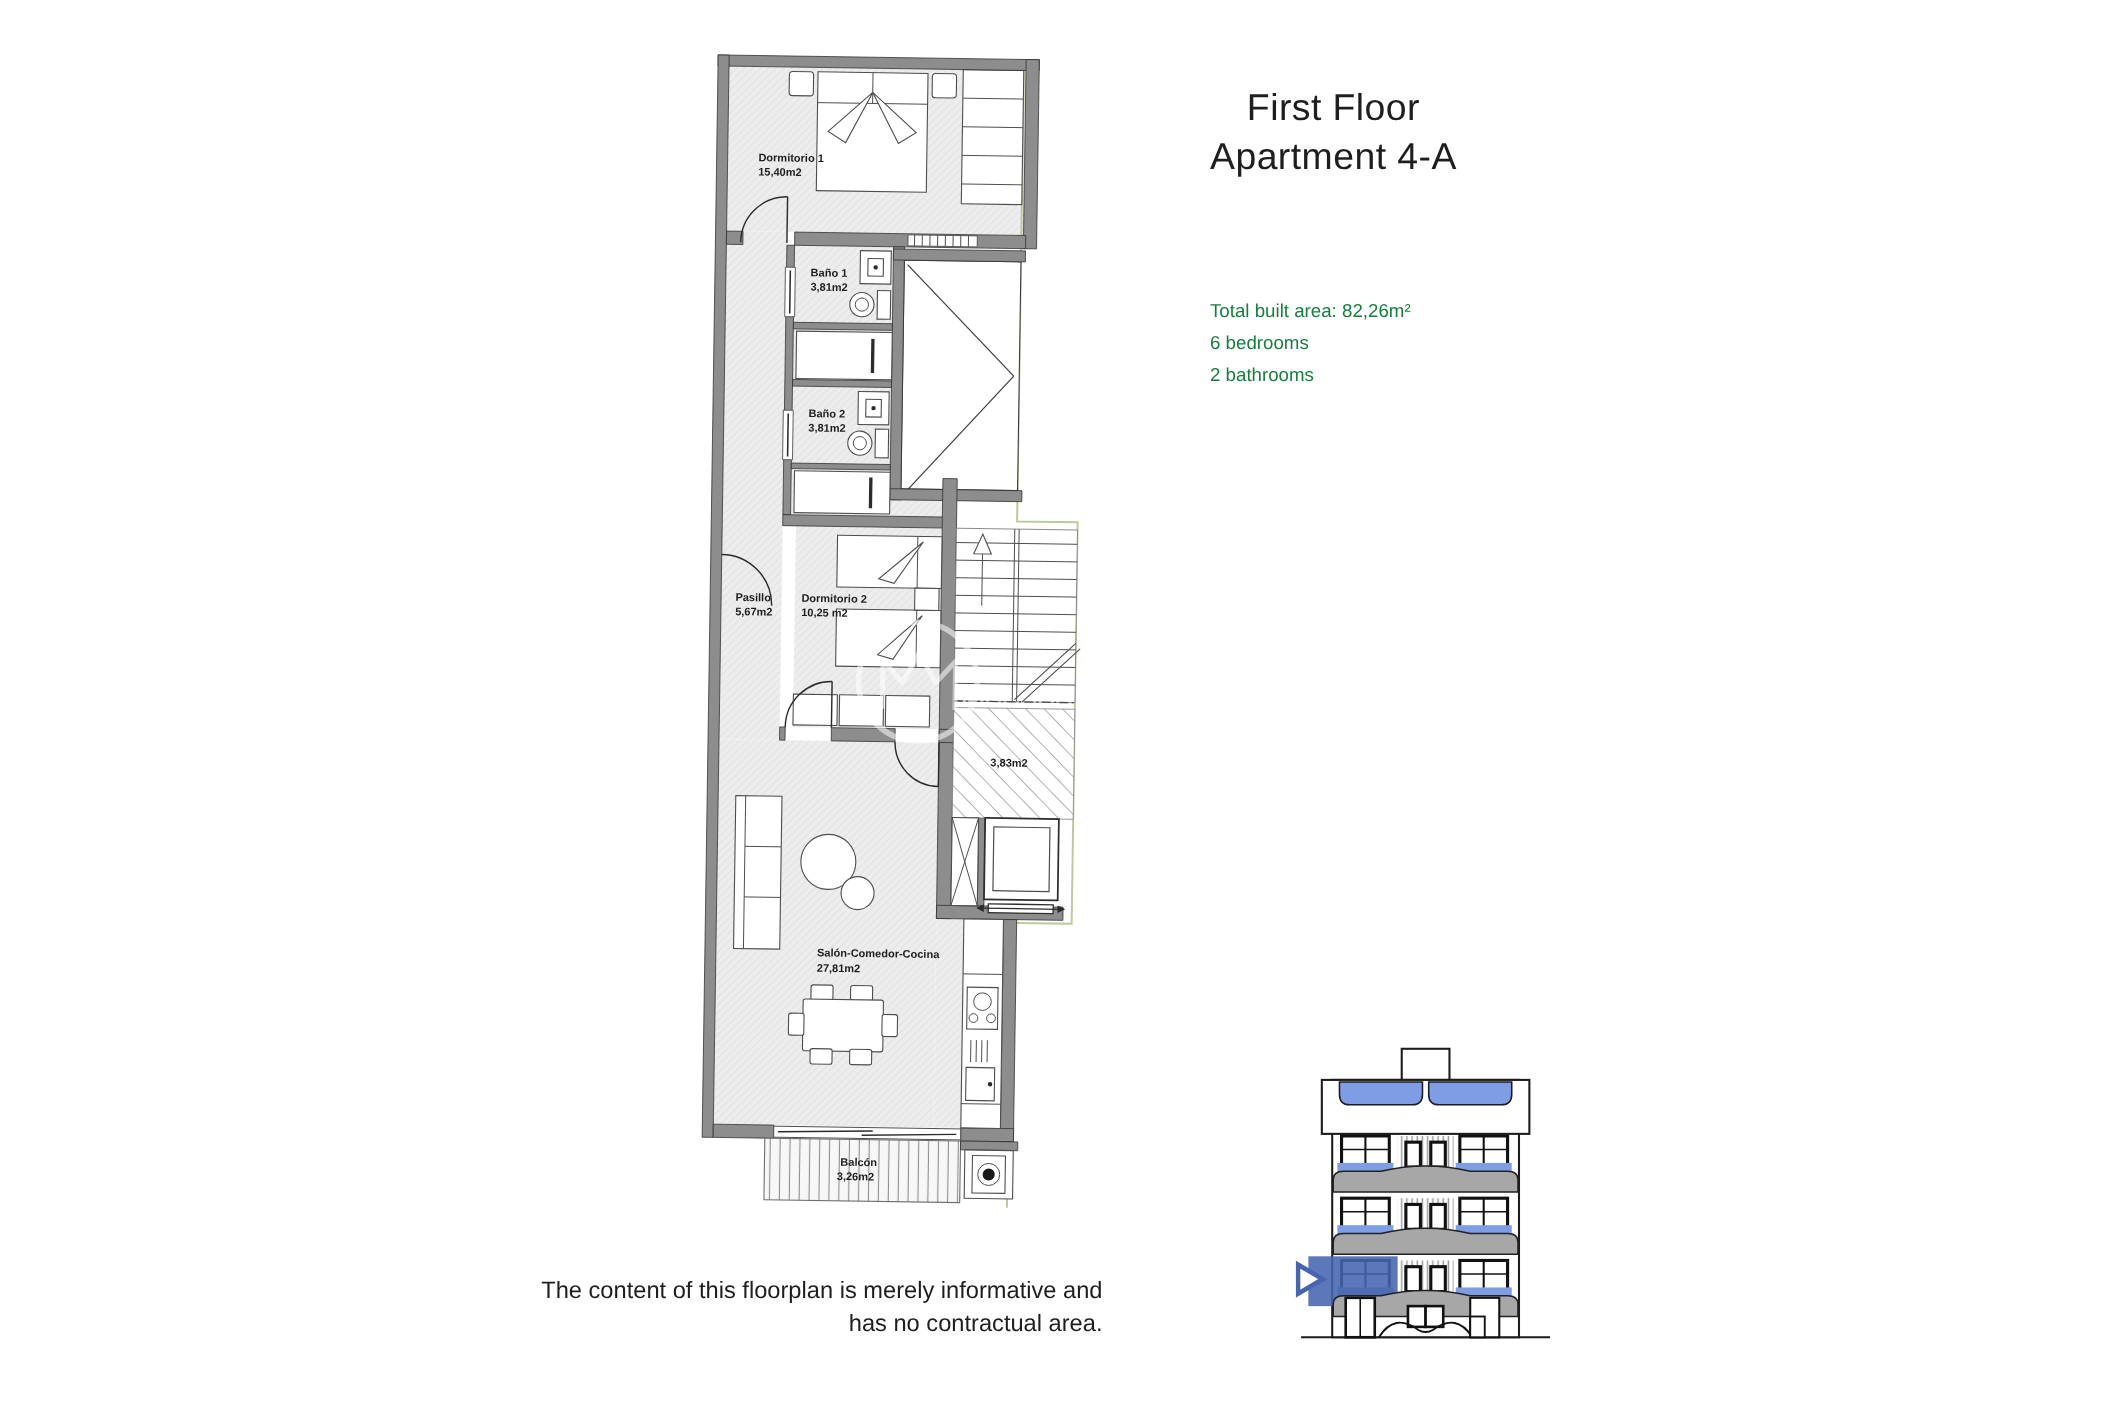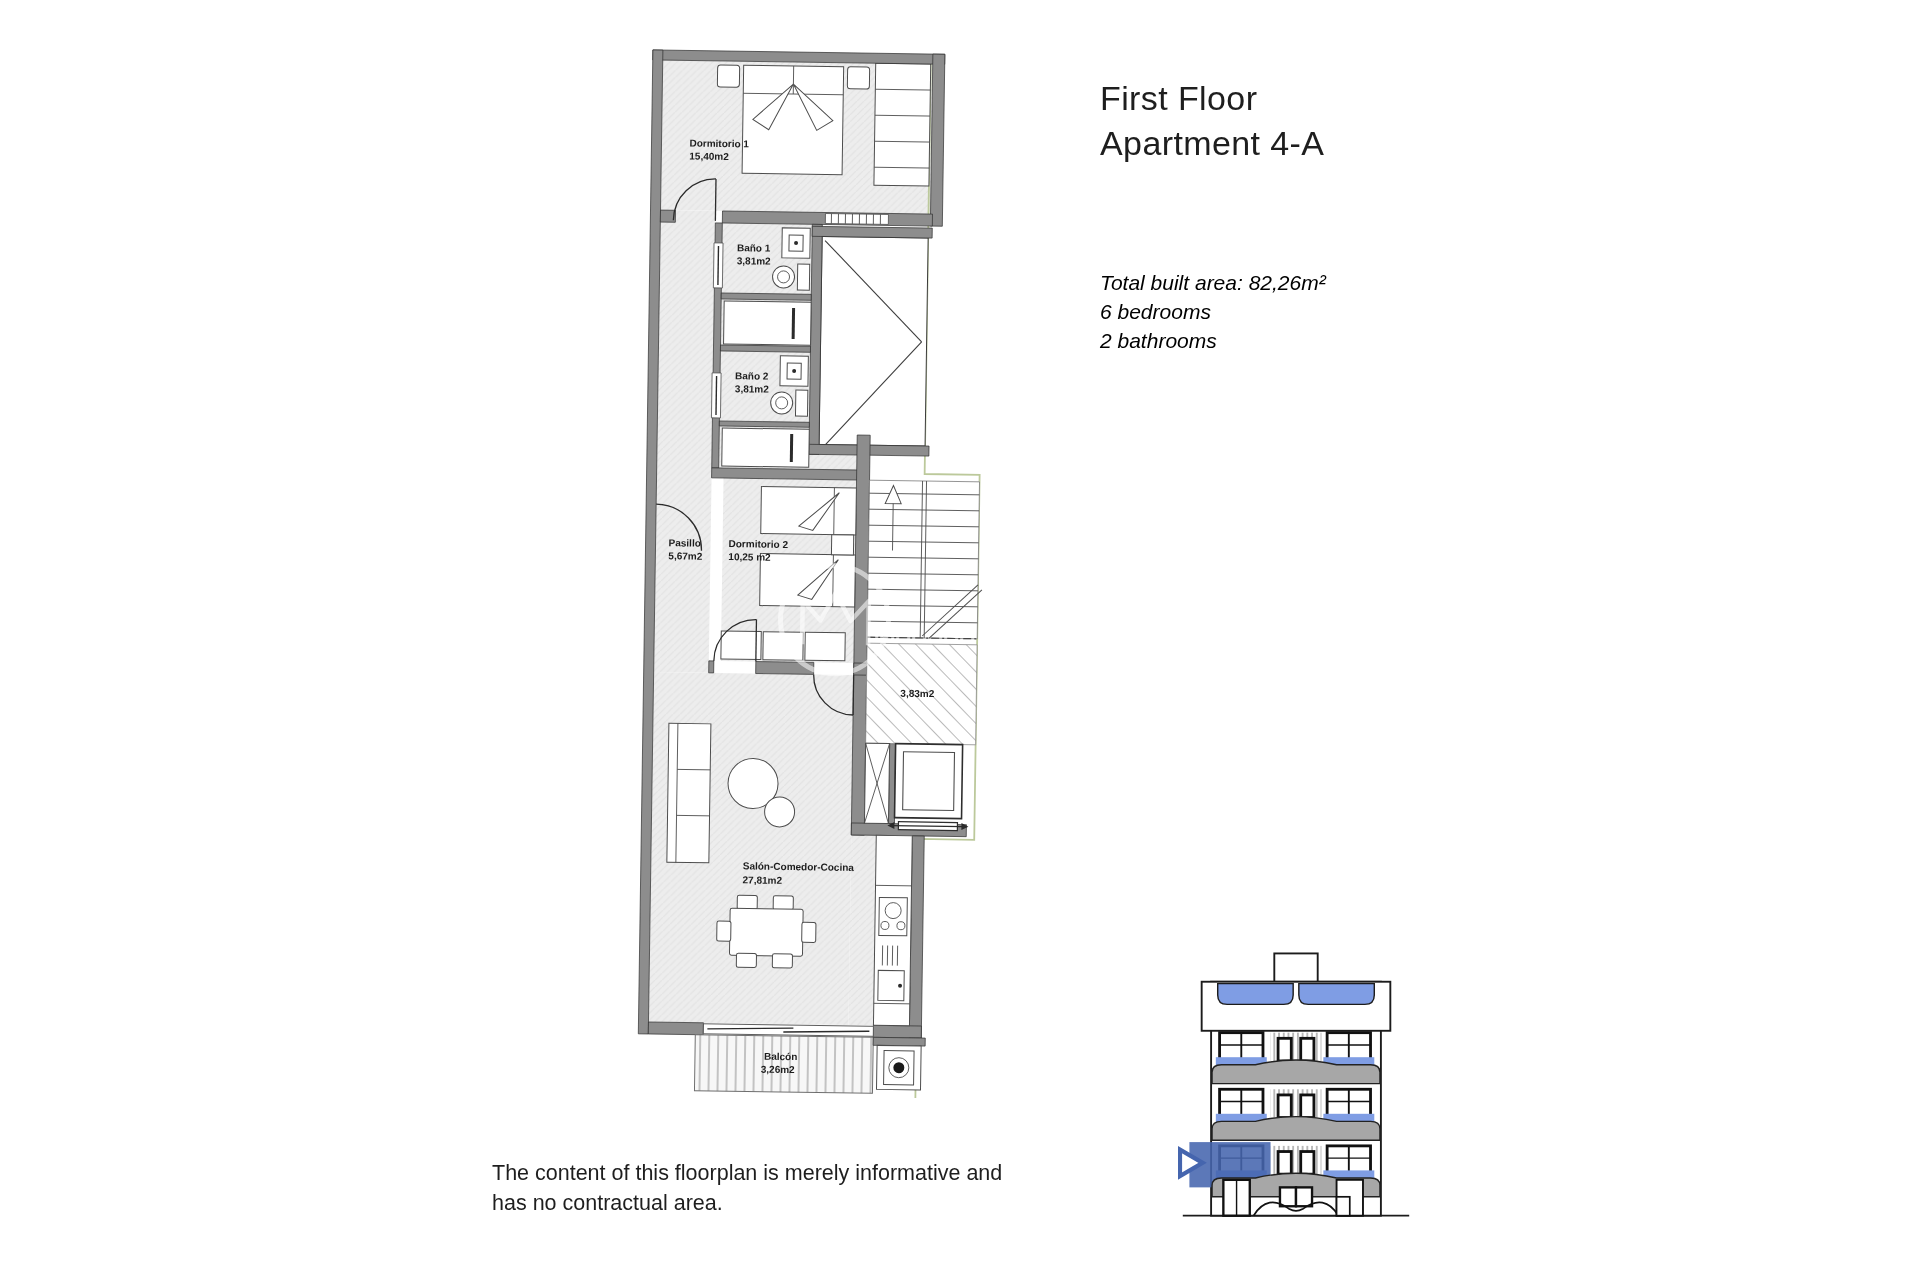--- a/index.html
+++ b/index.html
@@ -1,21 +1,21 @@
 <!DOCTYPE html>
 <html><head>
 <meta charset="utf-8">
 <style>
   html,body{margin:0;padding:0;background:#ffffff;}
   .page{position:relative;width:1920px;height:1280px;background:#ffffff;overflow:hidden;
         font-family:"Liberation Sans",sans-serif;color:#202020;}
-  .title-block{position:absolute;left:1100px;top:76px;}
+  .title-block{position:absolute;left:1100px;top:76px;text-align:center;}
   .title-line{font-size:34px;line-height:45px;font-weight:500;letter-spacing:.4px;color:#1e1e1e;}
-  .details{position:absolute;left:1100px;top:268px;font-size:21px;line-height:29px;color:#000000;font-style:italic;}
-  .disclaimer{position:absolute;left:492px;top:1158px;font-size:21.5px;line-height:30px;color:#1e1e1e;}
+  .details{position:absolute;left:1100px;top:268px;font-size:17px;line-height:29px;color:#15803d;}
+  .disclaimer{position:absolute;left:492px;top:1158px;font-size:21.5px;line-height:30px;color:#1e1e1e;text-align:right;}
   svg.floorplan{position:absolute;left:648px;top:44px;transform:rotate(.85deg);transform-origin:40% 0;}
   svg.elevation{position:absolute;left:1178px;top:944px;}
   
   .wall{fill:#8d8d8d;stroke:#2e2e2e;stroke-width:.7;}
   .furn{fill:#ffffff;stroke:#4d4d4d;stroke-width:1;}
   .tl{stroke:#4d4d4d;stroke-width:.9;fill:none;}
   .door{fill:none;stroke:#2b2b2b;stroke-width:1.3;}
   .plan-label{font-family:"Liberation Sans",sans-serif;font-size:10px;font-weight:600;fill:#1c1c1c;}
 </style>
 </head>

